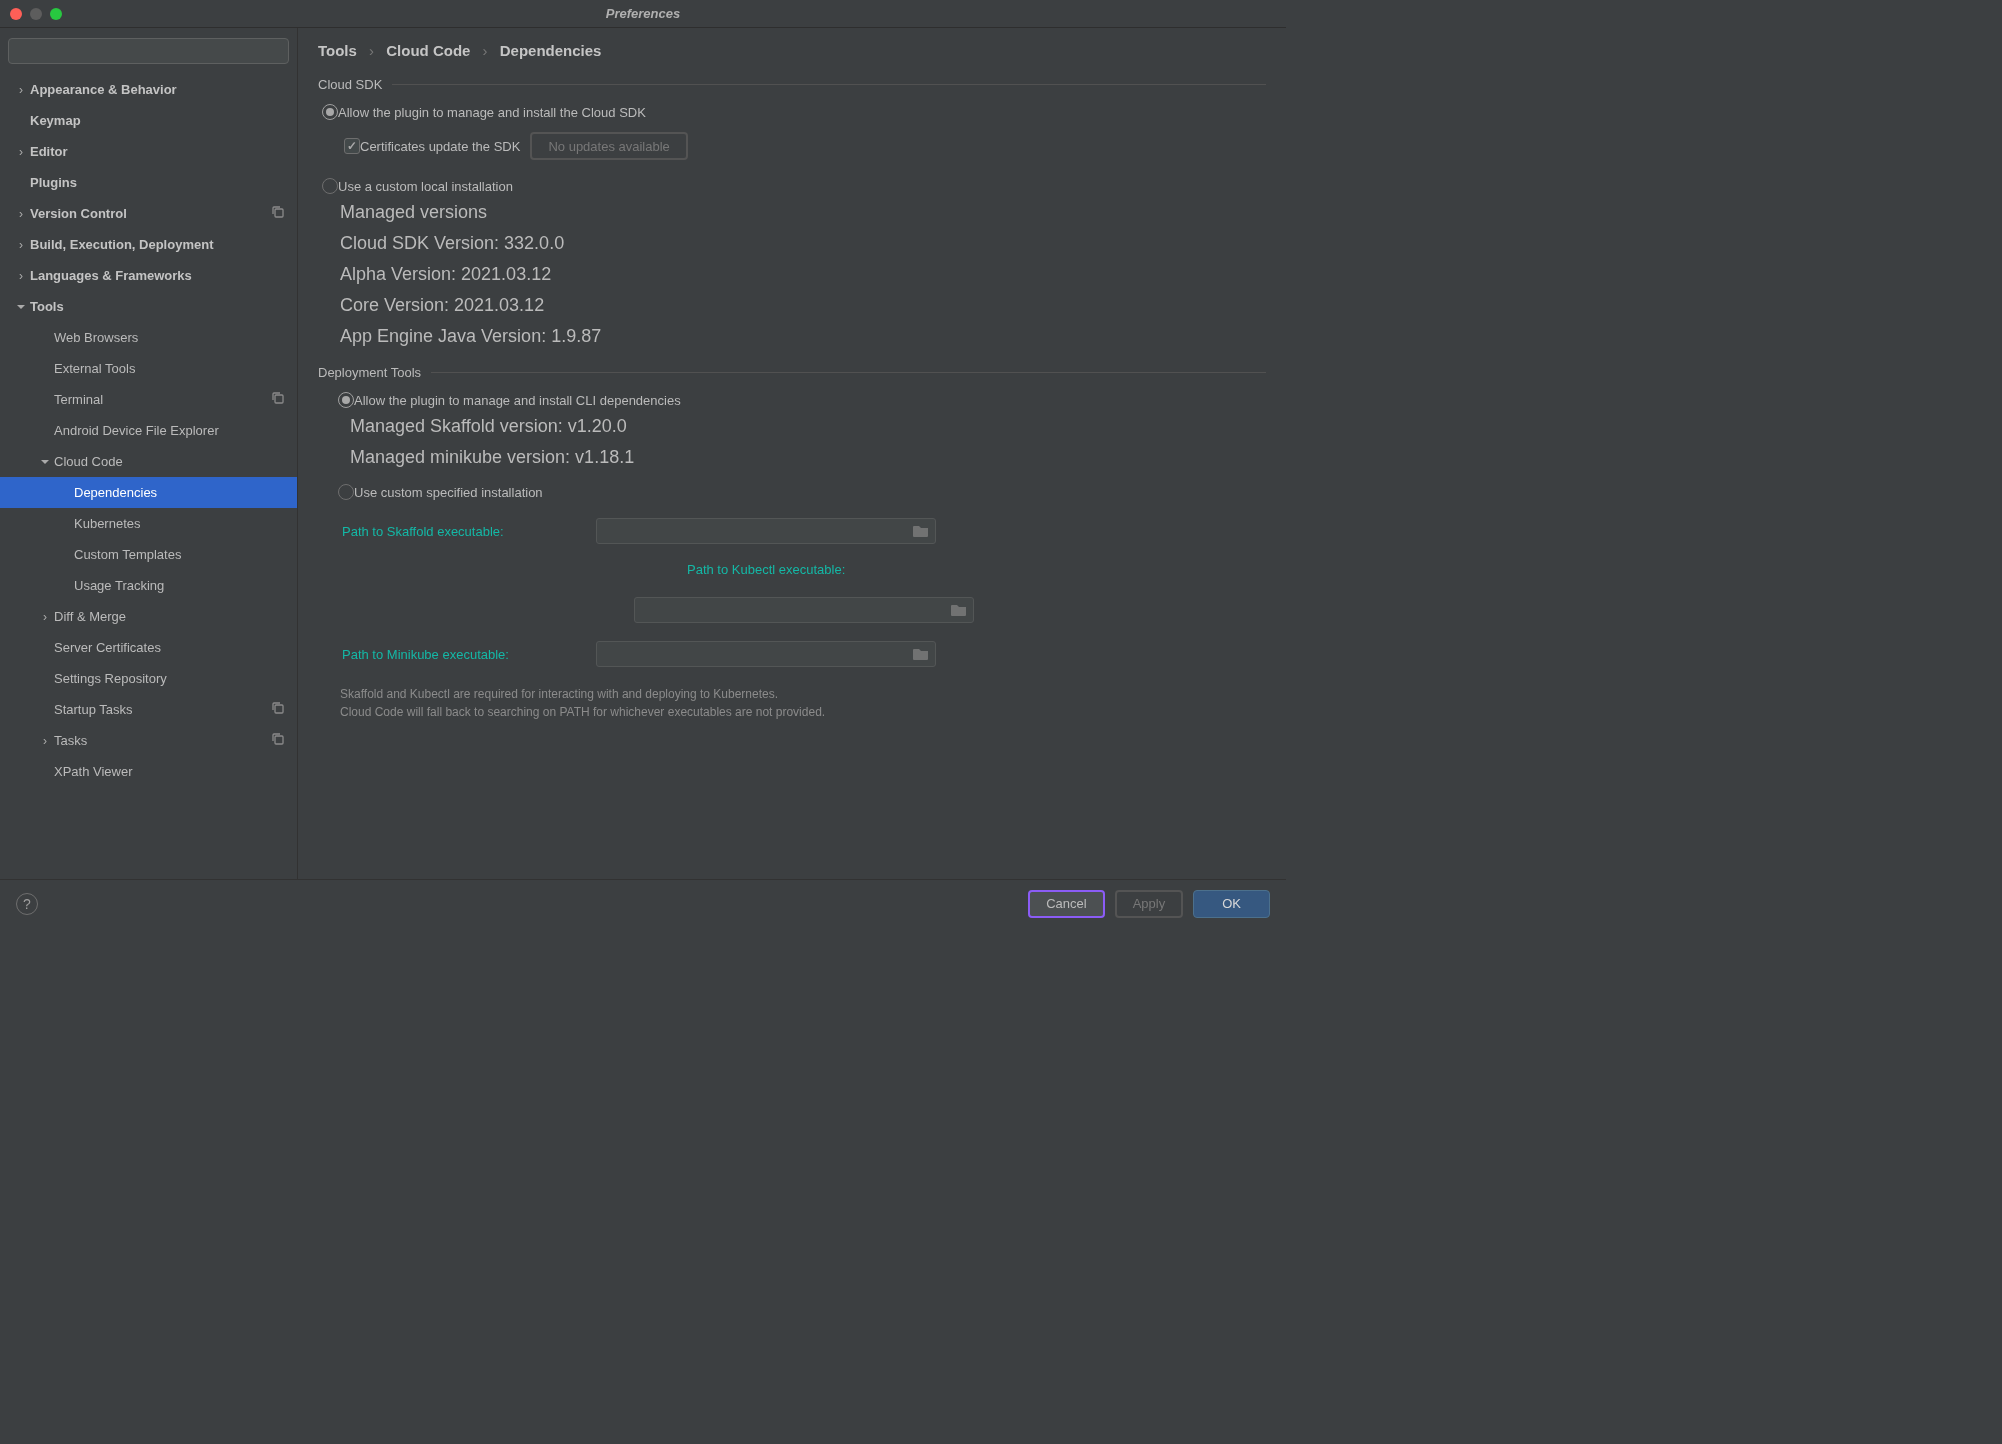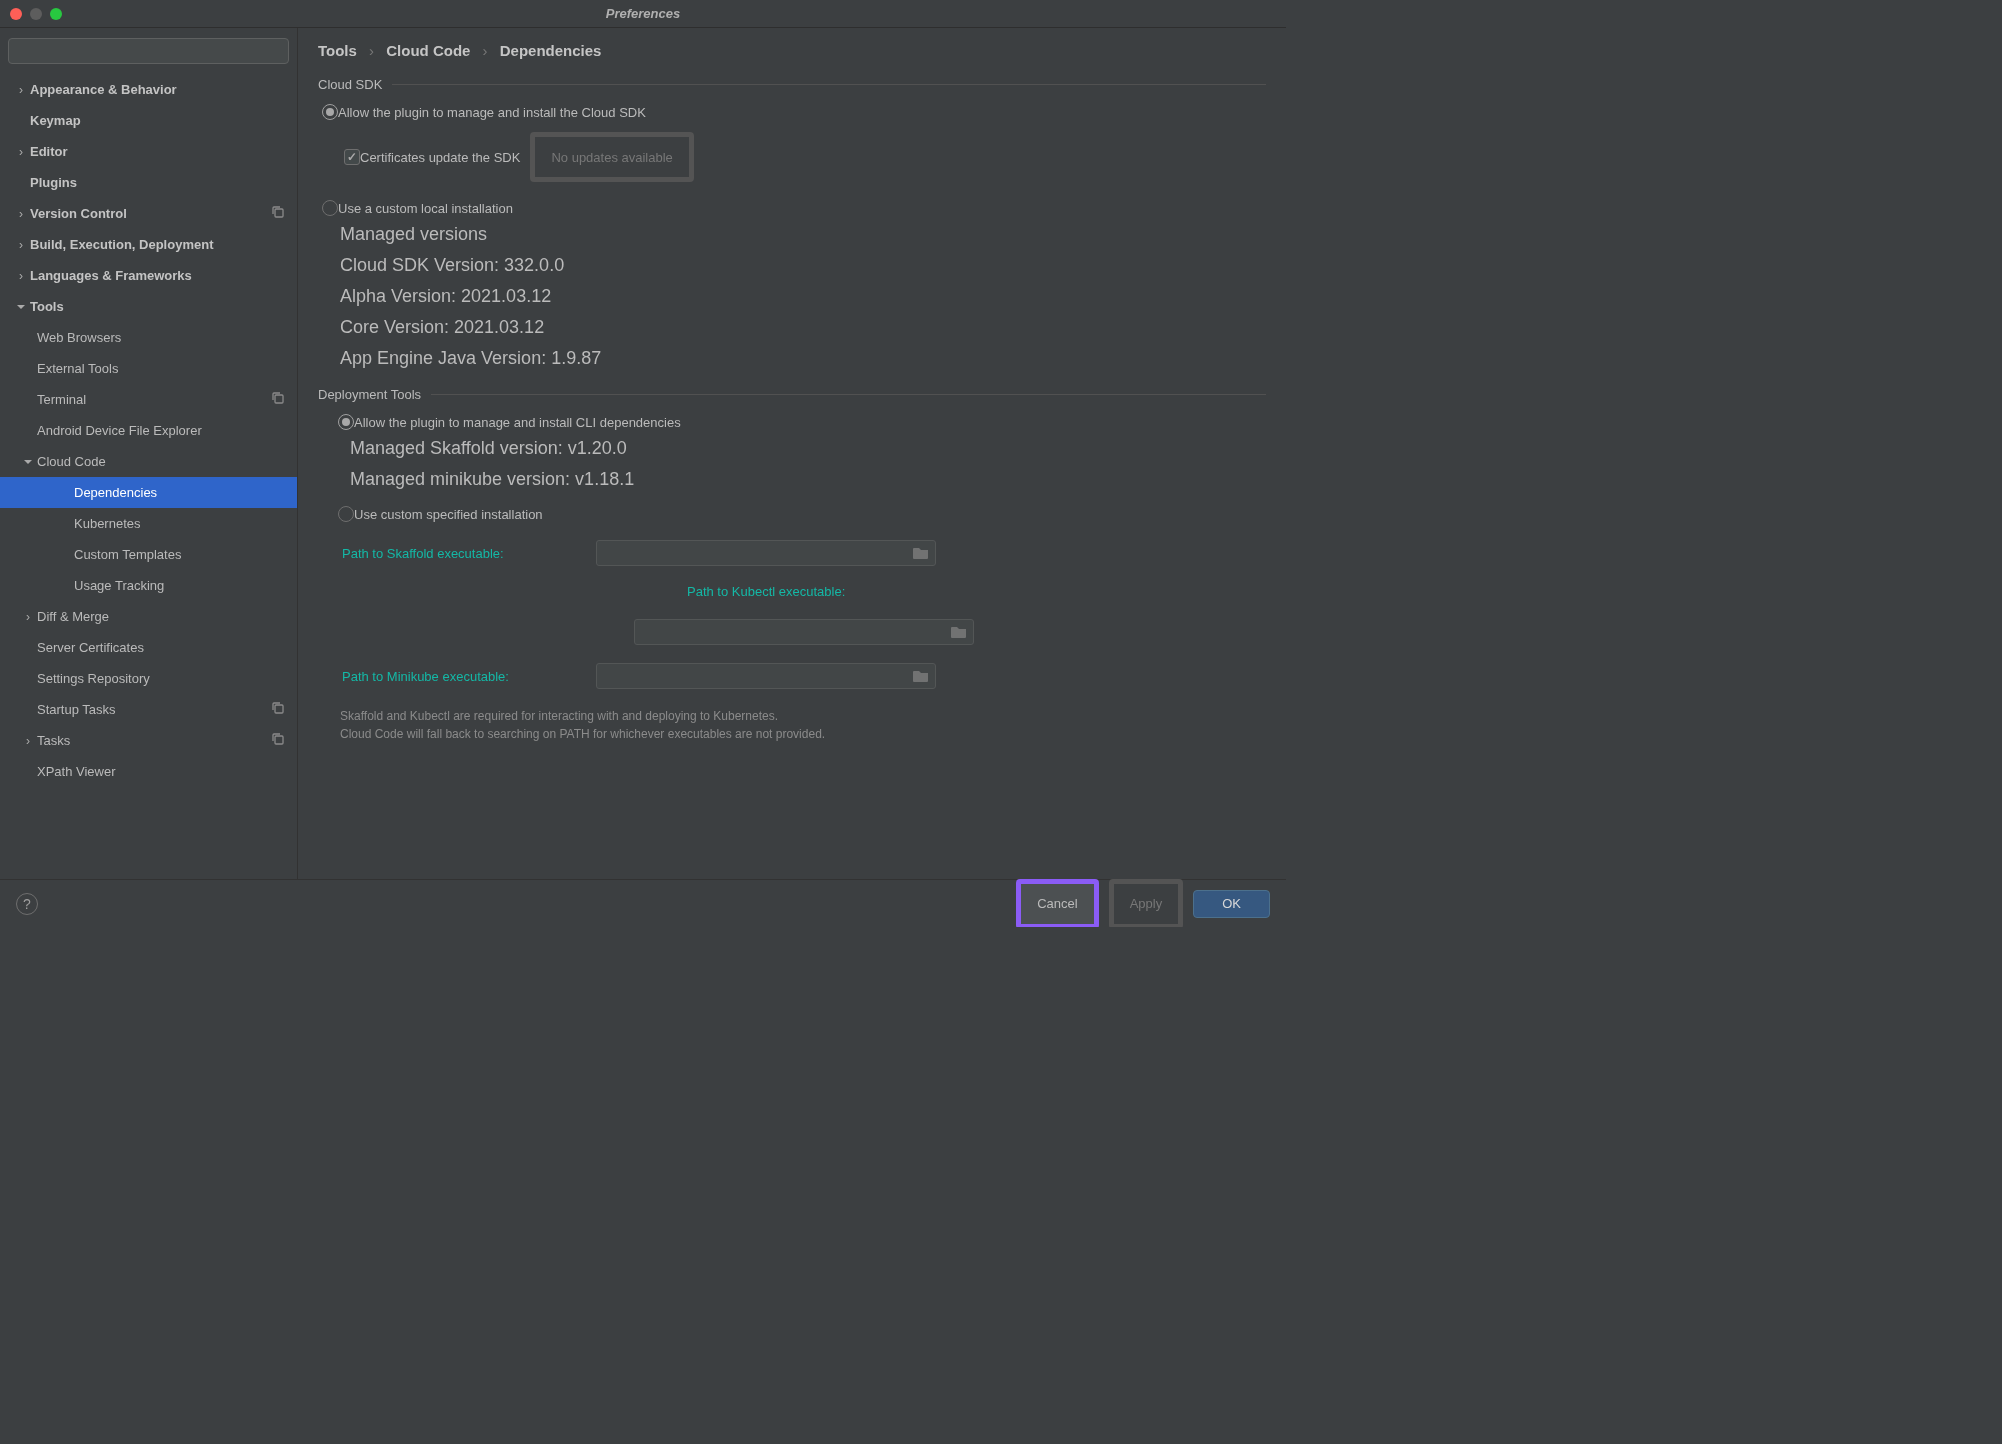--- a/index.html
+++ b/index.html
@@ -95,21 +95,21 @@
     flex: 1;
   }
   ul.tree li.bold .label { font-weight: 700; color: #c4c4c4; }
   ul.tree li.selected { background: #2f65ca; }
   ul.tree li.selected .label { color: #ffffff; font-weight: 400; }
   .copy-icon {
     width: 14px; height: 14px; color: #8a8a8a;
   }
 
   .ind-1 { padding-left: 12px; }
-  .ind-2 { padding-left: 19px; }
+  .ind-2 { padding-left: 36px; }
   .ind-3 { padding-left: 56px; }
   .ind-2 .arrow, .ind-3 .arrow { width: 18px; }
 
   
   .main {
     flex: 1;
     padding: 14px 20px 10px 20px;
     overflow-y: auto;
   }
   .breadcrumb {
@@ -156,24 +156,24 @@
   }
   .checkbox { border-radius: 3px; }
   .checkbox.checked { background: #43494a; border-color: #6e6e6e; }
   .checkbox.checked::after {
     content: "✓"; font-size: 12px; color: #a9a9a9; font-weight: 700;
     line-height: 1;
   }
 
   .btn {
     background: #4c5052;
-    border: 5px solid #8b5cf6;
+    border: 2px solid #8b5cf6;
     color: #bbbbbb;
     border-radius: 4px;
-    padding: 20px 16px;
+    padding: 12px 16px;
     font-size: 13px;
     height: 28px;
     display: inline-flex; align-items: center; justify-content: center;
     cursor: default;
   }
   .btn.disabled { color: #777; border-color: #545454; background: #3c3f41; }
   .btn.primary {
     background: #365880;
     border: 1px solid #4c708c;
     color: #d8d8d8;

